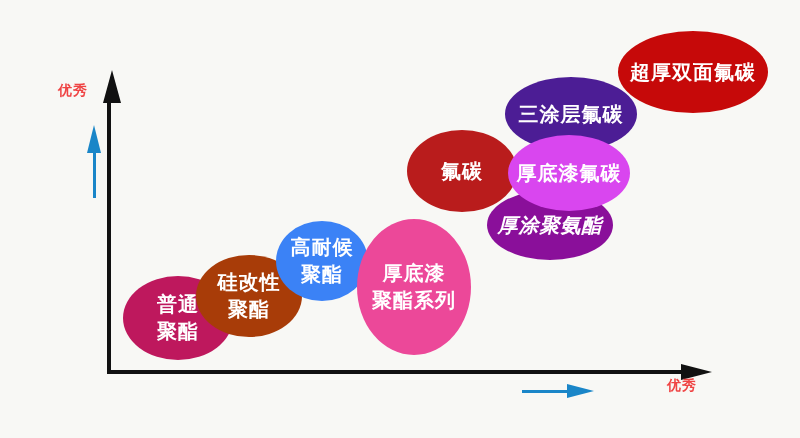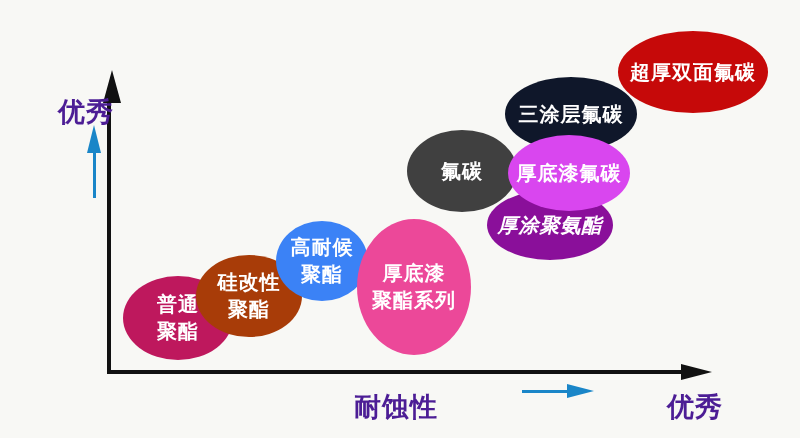--- a/index.html
+++ b/index.html
@@ -15,21 +15,21 @@
   .tri{position:absolute;width:0;height:0;}
   #y-axis-arrowhead{left:103px;top:70px;border-left:9px solid transparent;border-right:9px solid transparent;border-bottom:33px solid #111;}
   #x-axis-arrowhead{left:681px;top:364px;border-top:8px solid transparent;border-bottom:8px solid transparent;border-left:31px solid #111;}
   
   .accent{position:absolute;background:#1a86c8;}
   #y-accent-line{left:93px;top:150px;width:3px;height:48px;}
   #y-accent-arrowhead{left:87px;top:125px;border-left:7px solid transparent;border-right:7px solid transparent;border-bottom:28px solid #1a86c8;}
   #x-accent-line{left:522px;top:390px;width:50px;height:3px;}
   #x-accent-arrowhead{left:567px;top:384px;border-top:7px solid transparent;border-bottom:7px solid transparent;border-left:27px solid #1a86c8;}
   
-  .axis-label{position:absolute;color:#4c1d95;font-weight:bold;font-size:27px;letter-spacing:1px;white-space:nowrap;margin-top:12px;}
+  .axis-label{position:absolute;color:#ef4444;font-weight:bold;font-size:14px;letter-spacing:1px;white-space:nowrap;}
   #label-y-excellent{left:58px;top:82px;}
   #label-y-axis{left:39px;top:228px;}
   #label-x-axis{left:354px;top:377px;}
   #label-x-excellent{left:667px;top:377px;}
   
   .bubble{position:absolute;border-radius:50%;display:flex;align-items:center;justify-content:center;text-align:center;}
   .bubble span{color:#ffffff;font-weight:bold;font-size:20px;line-height:27px;letter-spacing:1px;white-space:pre-line;}
 </style>
 </head>
 <body>
@@ -40,44 +40,43 @@
   <div class="tri" id="y-axis-arrowhead"></div>
   <div class="axis-line" id="x-axis-line"></div>
   <div class="tri" id="x-axis-arrowhead"></div>
 
   <div class="accent" id="y-accent-line"></div>
   <div class="tri" id="y-accent-arrowhead"></div>
   <div class="accent" id="x-accent-line"></div>
   <div class="tri" id="x-accent-arrowhead"></div>
 
   <div class="axis-label" id="label-y-excellent">优秀</div>
-  <div class="axis-label" id="label-x-axis">耐蚀性</div>
   <div class="axis-label" id="label-x-excellent">优秀</div>
 
   <div id="bubbles-layer">
       <div class="bubble" style="left: 123px; top: 276px; width: 110px; height: 84px; background: #be185d;">
         <span>普通
 聚酯</span>
       </div>
       <div class="bubble" style="left: 196px; top: 255px; width: 106px; height: 82px; background: rgb(168, 60, 8);">
         <span>硅改性
 聚酯</span>
       </div>
       <div class="bubble" style="left: 276px; top: 221px; width: 92px; height: 80px; background: #3b82f6;">
         <span>高耐候
 聚酯</span>
       </div>
       <div class="bubble" style="left: 357px; top: 219px; width: 114px; height: 136px; background: #ec4899; text-align: center;">
         <span>厚底漆
 聚酯系列</span>
       </div>
-      <div class="bubble" style="left: 407px; top: 130px; width: 110px; height: 82px; background: #404040;">
+      <div class="bubble" style="left: 407px; top: 130px; width: 110px; height: 82px; background: #b91c1c;">
         <span>氟碳</span>
       </div>
-      <div class="bubble" style="left: 505px; top: 77px; width: 132px; height: 74px; background: #0f172a;">
+      <div class="bubble" style="left: 505px; top: 77px; width: 132px; height: 74px; background: #4c1d95;">
         <span>三涂层氟碳</span>
       </div>
       <div class="bubble" style="left: 487px; top: 190px; width: 126px; height: 70px; background: rgb(138, 15, 154); font-style: italic;">
         <span>厚涂聚氨酯</span>
       </div>
       <div class="bubble" style="left: 508px; top: 135px; width: 122px; height: 76px; background: #d946ef;">
         <span>厚底漆氟碳</span>
       </div>
       <div class="bubble" style="left: 618px; top: 31px; width: 150px; height: 82px; background: rgb(198, 9, 9);">
         <span>超厚双面氟碳</span>

